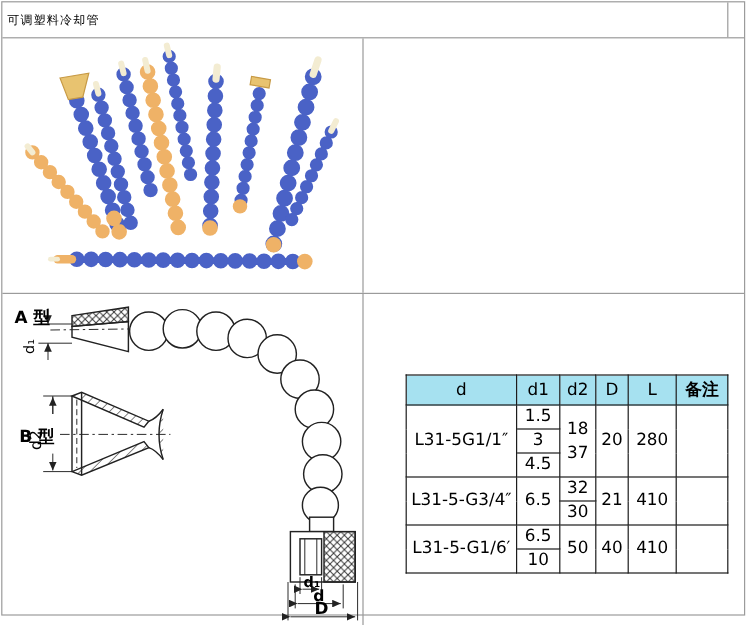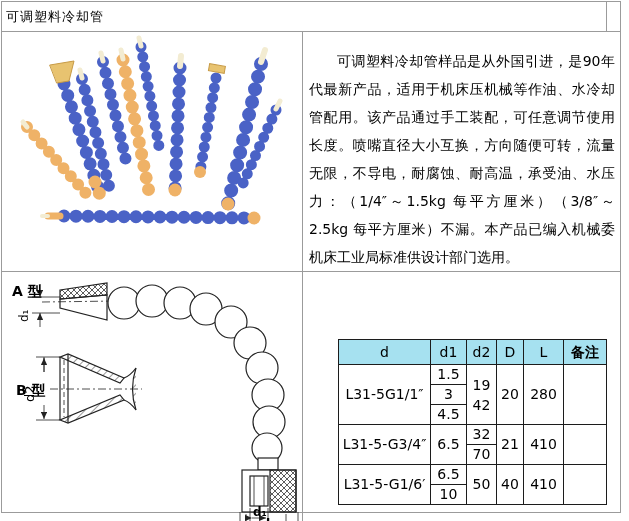--- a/index.html
+++ b/index.html
@@ -16,21 +16,21 @@
     display:flex; flex-direction:column;
   }
   
   .title-row {
     height:30px; border-bottom:1px solid #9b9b9b;
     display:flex; align-items:center; flex:0 0 auto;
   }
   .title-cell {
     flex:1 1 auto; height:100%; border-right:1px solid #9b9b9b;
     display:flex; align-items:center; padding-left:4px;
-    font-size:13px; letter-spacing:1px;
+    font-size:10px; letter-spacing:1px;
   }
   .title-spacer { flex:0 0 13px; height:100%; }
   
   .row { display:flex; }
   .row-photo { flex:0 0 208px; border-bottom:1px solid #9b9b9b; }
   .row-diagram { flex:1 1 auto; }
   .cell-left { flex:0 0 301px; border-right:1px solid #9b9b9b; position:relative; overflow:hidden; }
   .cell-right { flex:1 1 auto; position:relative; overflow:hidden; }
   
   .desc {
@@ -106,23 +106,20 @@
 
             <line x1="274" y1="78" x2="238" y2="158" stroke="#4a62c6" stroke-width="11" stroke-dasharray="0 10"></line>
             <line x1="278" y1="69" x2="274" y2="77" stroke="#f3ecd2" stroke-width="5"></line>
 
             <line x1="62" y1="184" x2="250" y2="186" stroke="#4a62c6" stroke-width="13" stroke-dasharray="0 12"></line>
             <line x1="46" y1="184" x2="58" y2="184" stroke="#efb267" stroke-width="7"></line>
             <line x1="40" y1="184" x2="46" y2="184" stroke="#f3ecd2" stroke-width="4"></line>
             <line x1="252" y1="186" x2="262" y2="186" stroke="#efb267" stroke-width="13" stroke-dasharray="0 11"></line>
           </g>
         </svg>
-      </div>
-      <div class="cell-right">
-        <p class="desc">可调塑料冷却管样品是从外国引进，是90年代最新产品，适用于机床压机械等作油、水冷却管配用。该产品通过手工装配，可任意调节使用长度。喷嘴直径大小互换，方向随便可转，流量无限，不导电，耐腐蚀、耐高温，承受油、水压力：（1/4″～1.5kg 每平方厘米）（3/8″～2.5kg 每平方厘米）不漏。本产品已编入机械委机床工业局标准供设计部门选用。</p>
       </div>
     </div>
 
     <div class="row row-diagram">
       <div class="cell-left">
         <svg width="301" height="273" viewBox="0 0 301 273">
           <defs>
             <pattern id="hatch" width="6" height="6" patternUnits="userSpaceOnUse" patternTransform="rotate(45)">
               <line x1="0" y1="0" x2="0" y2="6" stroke="#333" stroke-width="1"></line>
             </pattern>
@@ -220,43 +217,43 @@
                 <th style="background: rgb(166, 225, 240);">D</th>
                 <th style="background: rgb(166, 225, 240);">L</th>
                 <th style="background: rgb(166, 225, 240); font-weight: bold;">备注</th>
               </tr>
             </thead>
             <tbody>
               <tr>
                 <td rowspan="3">L31-5G1/1″</td>
                 <td>1.5</td>
                 <td rowspan="3" class="two-line">
-                  <span>19</span>
-                  <span>42</span>
+                  <span>18</span>
+                  <span>37</span>
                 </td>
                 <td rowspan="3">20</td>
                 <td rowspan="3">280</td>
                 <td rowspan="3"></td>
               </tr>
               <tr>
                 <td>3</td>
               </tr>
               <tr>
                 <td>4.5</td>
               </tr>
               <tr>
                 <td rowspan="2">L31-5-G3/4″</td>
                 <td rowspan="2">6.5</td>
                 <td>32</td>
                 <td rowspan="2">21</td>
                 <td rowspan="2">410</td>
                 <td rowspan="2"></td>
               </tr>
               <tr>
-                <td>70</td>
+                <td>30</td>
               </tr>
               <tr>
                 <td rowspan="2">L31-5-G1/6′</td>
                 <td>6.5</td>
                 <td rowspan="2">50</td>
                 <td rowspan="2">40</td>
                 <td rowspan="2">410</td>
                 <td rowspan="2"></td>
               </tr>
               <tr>

